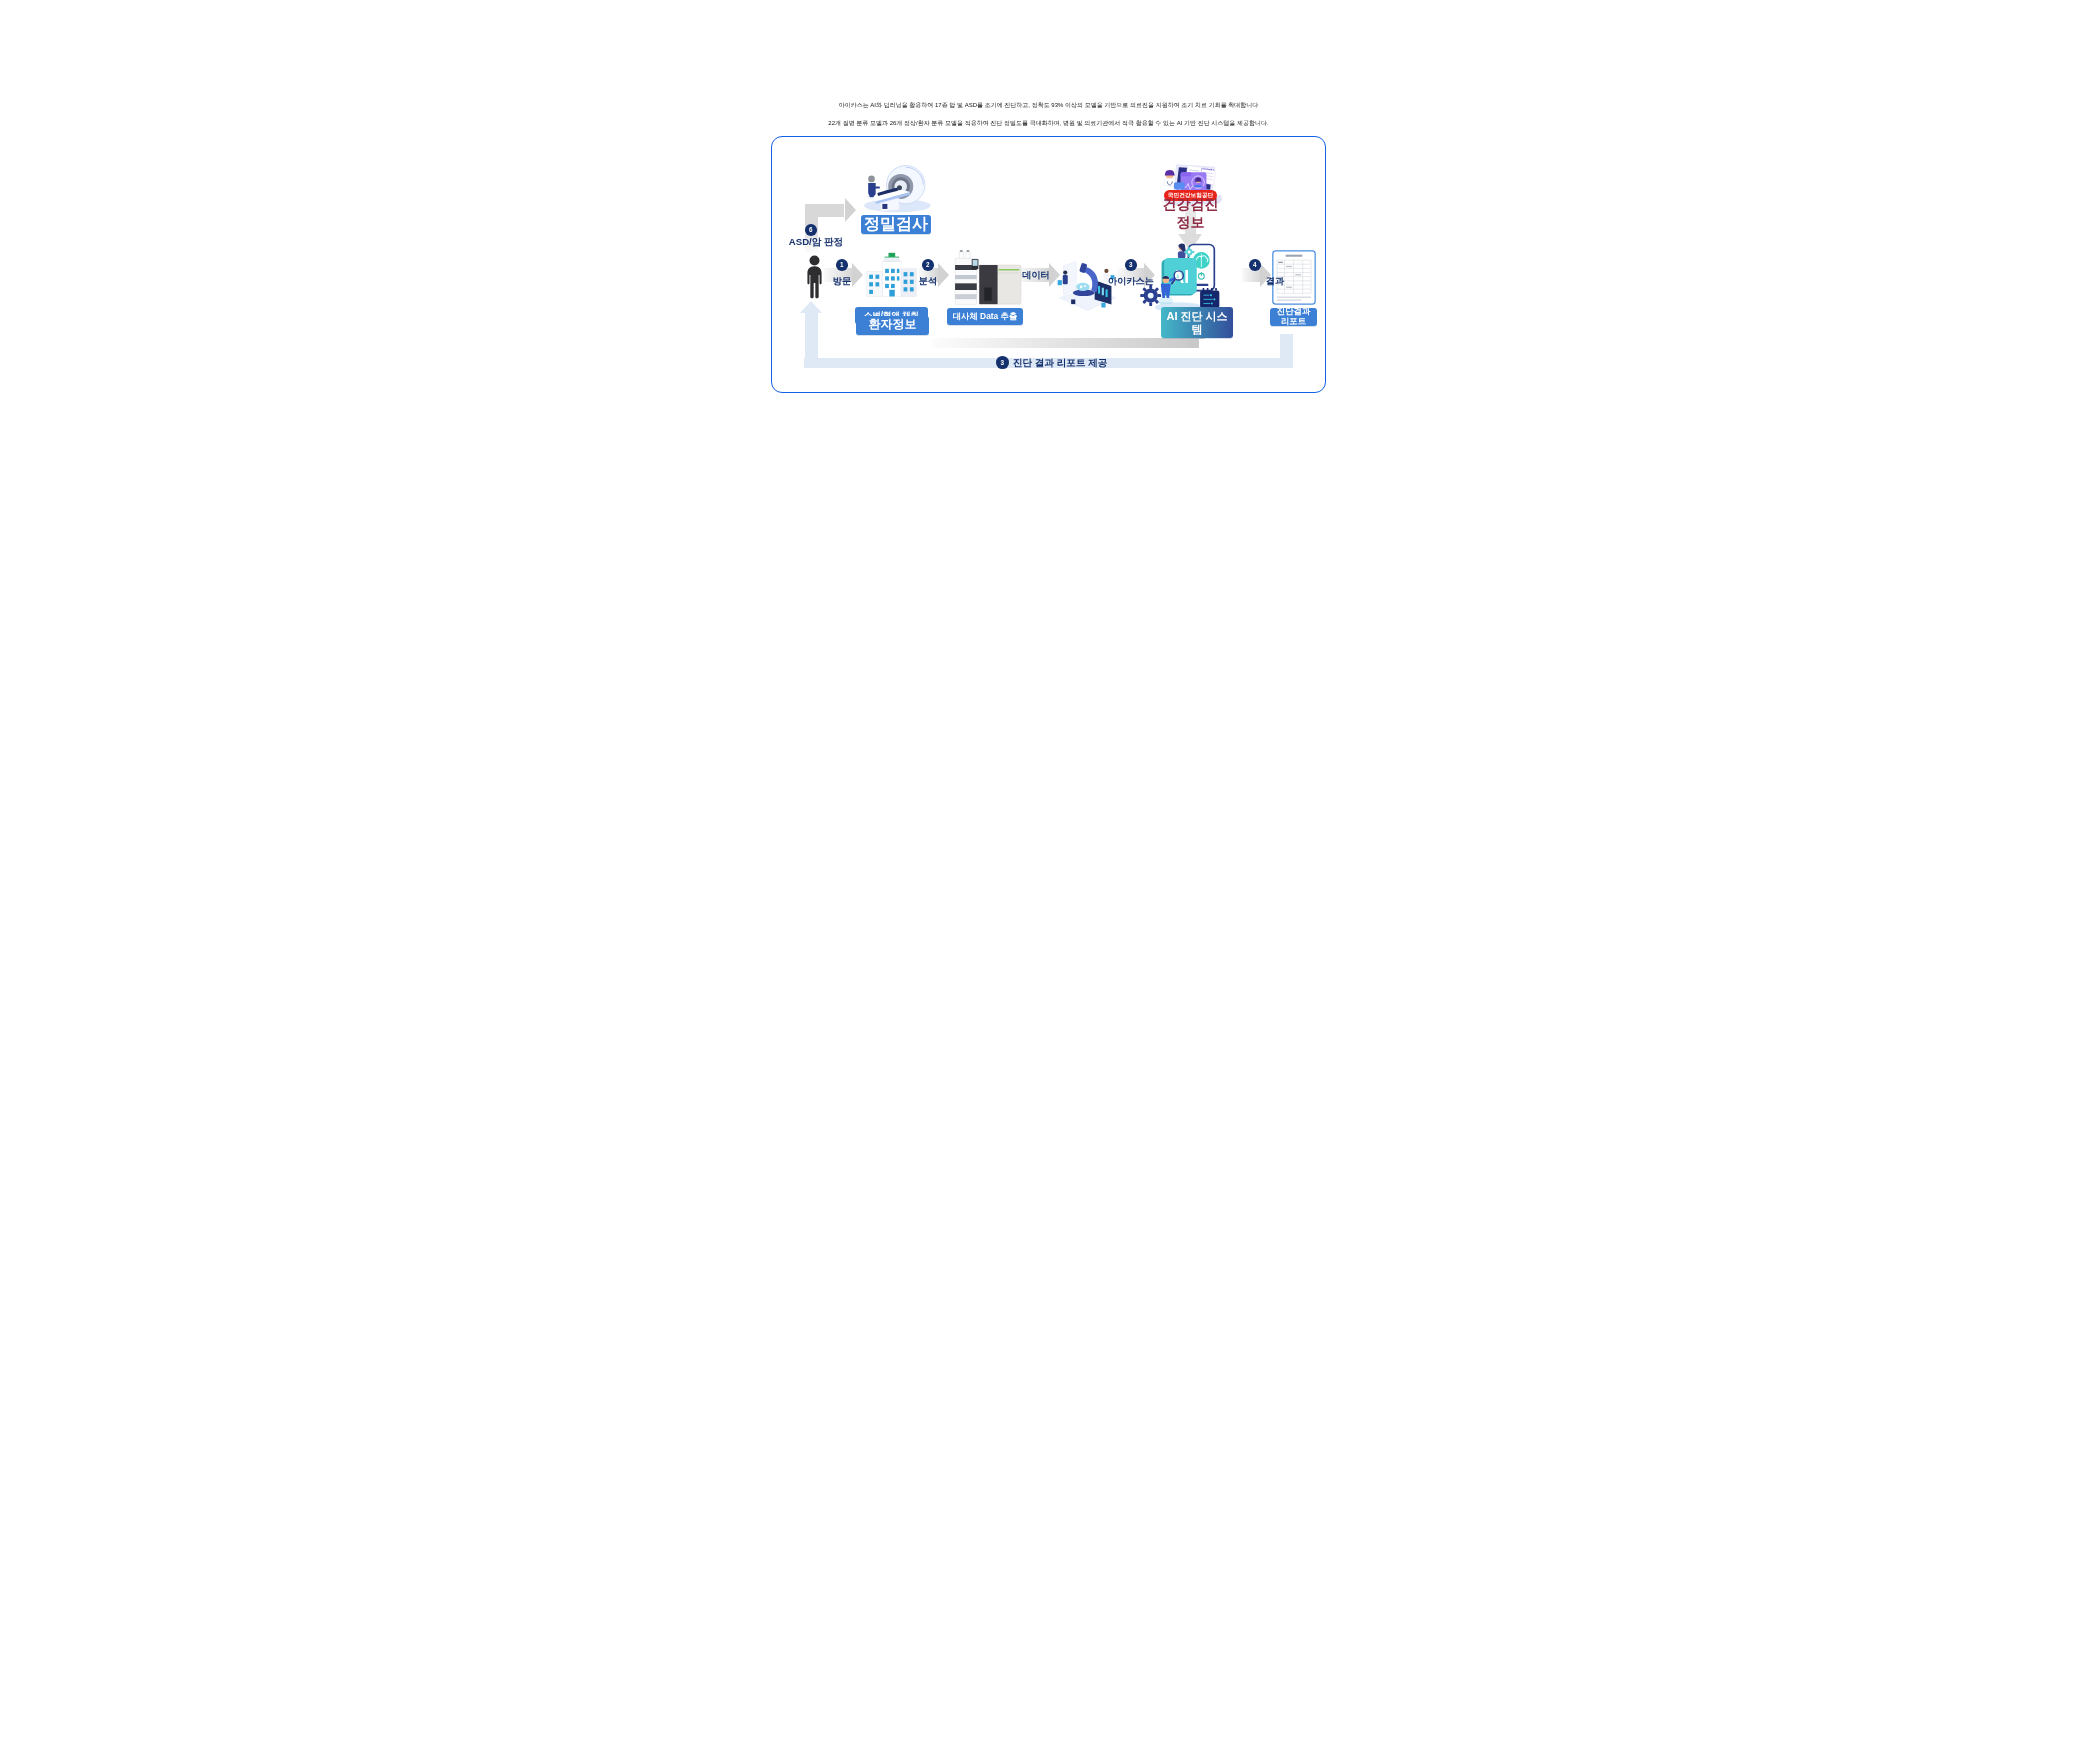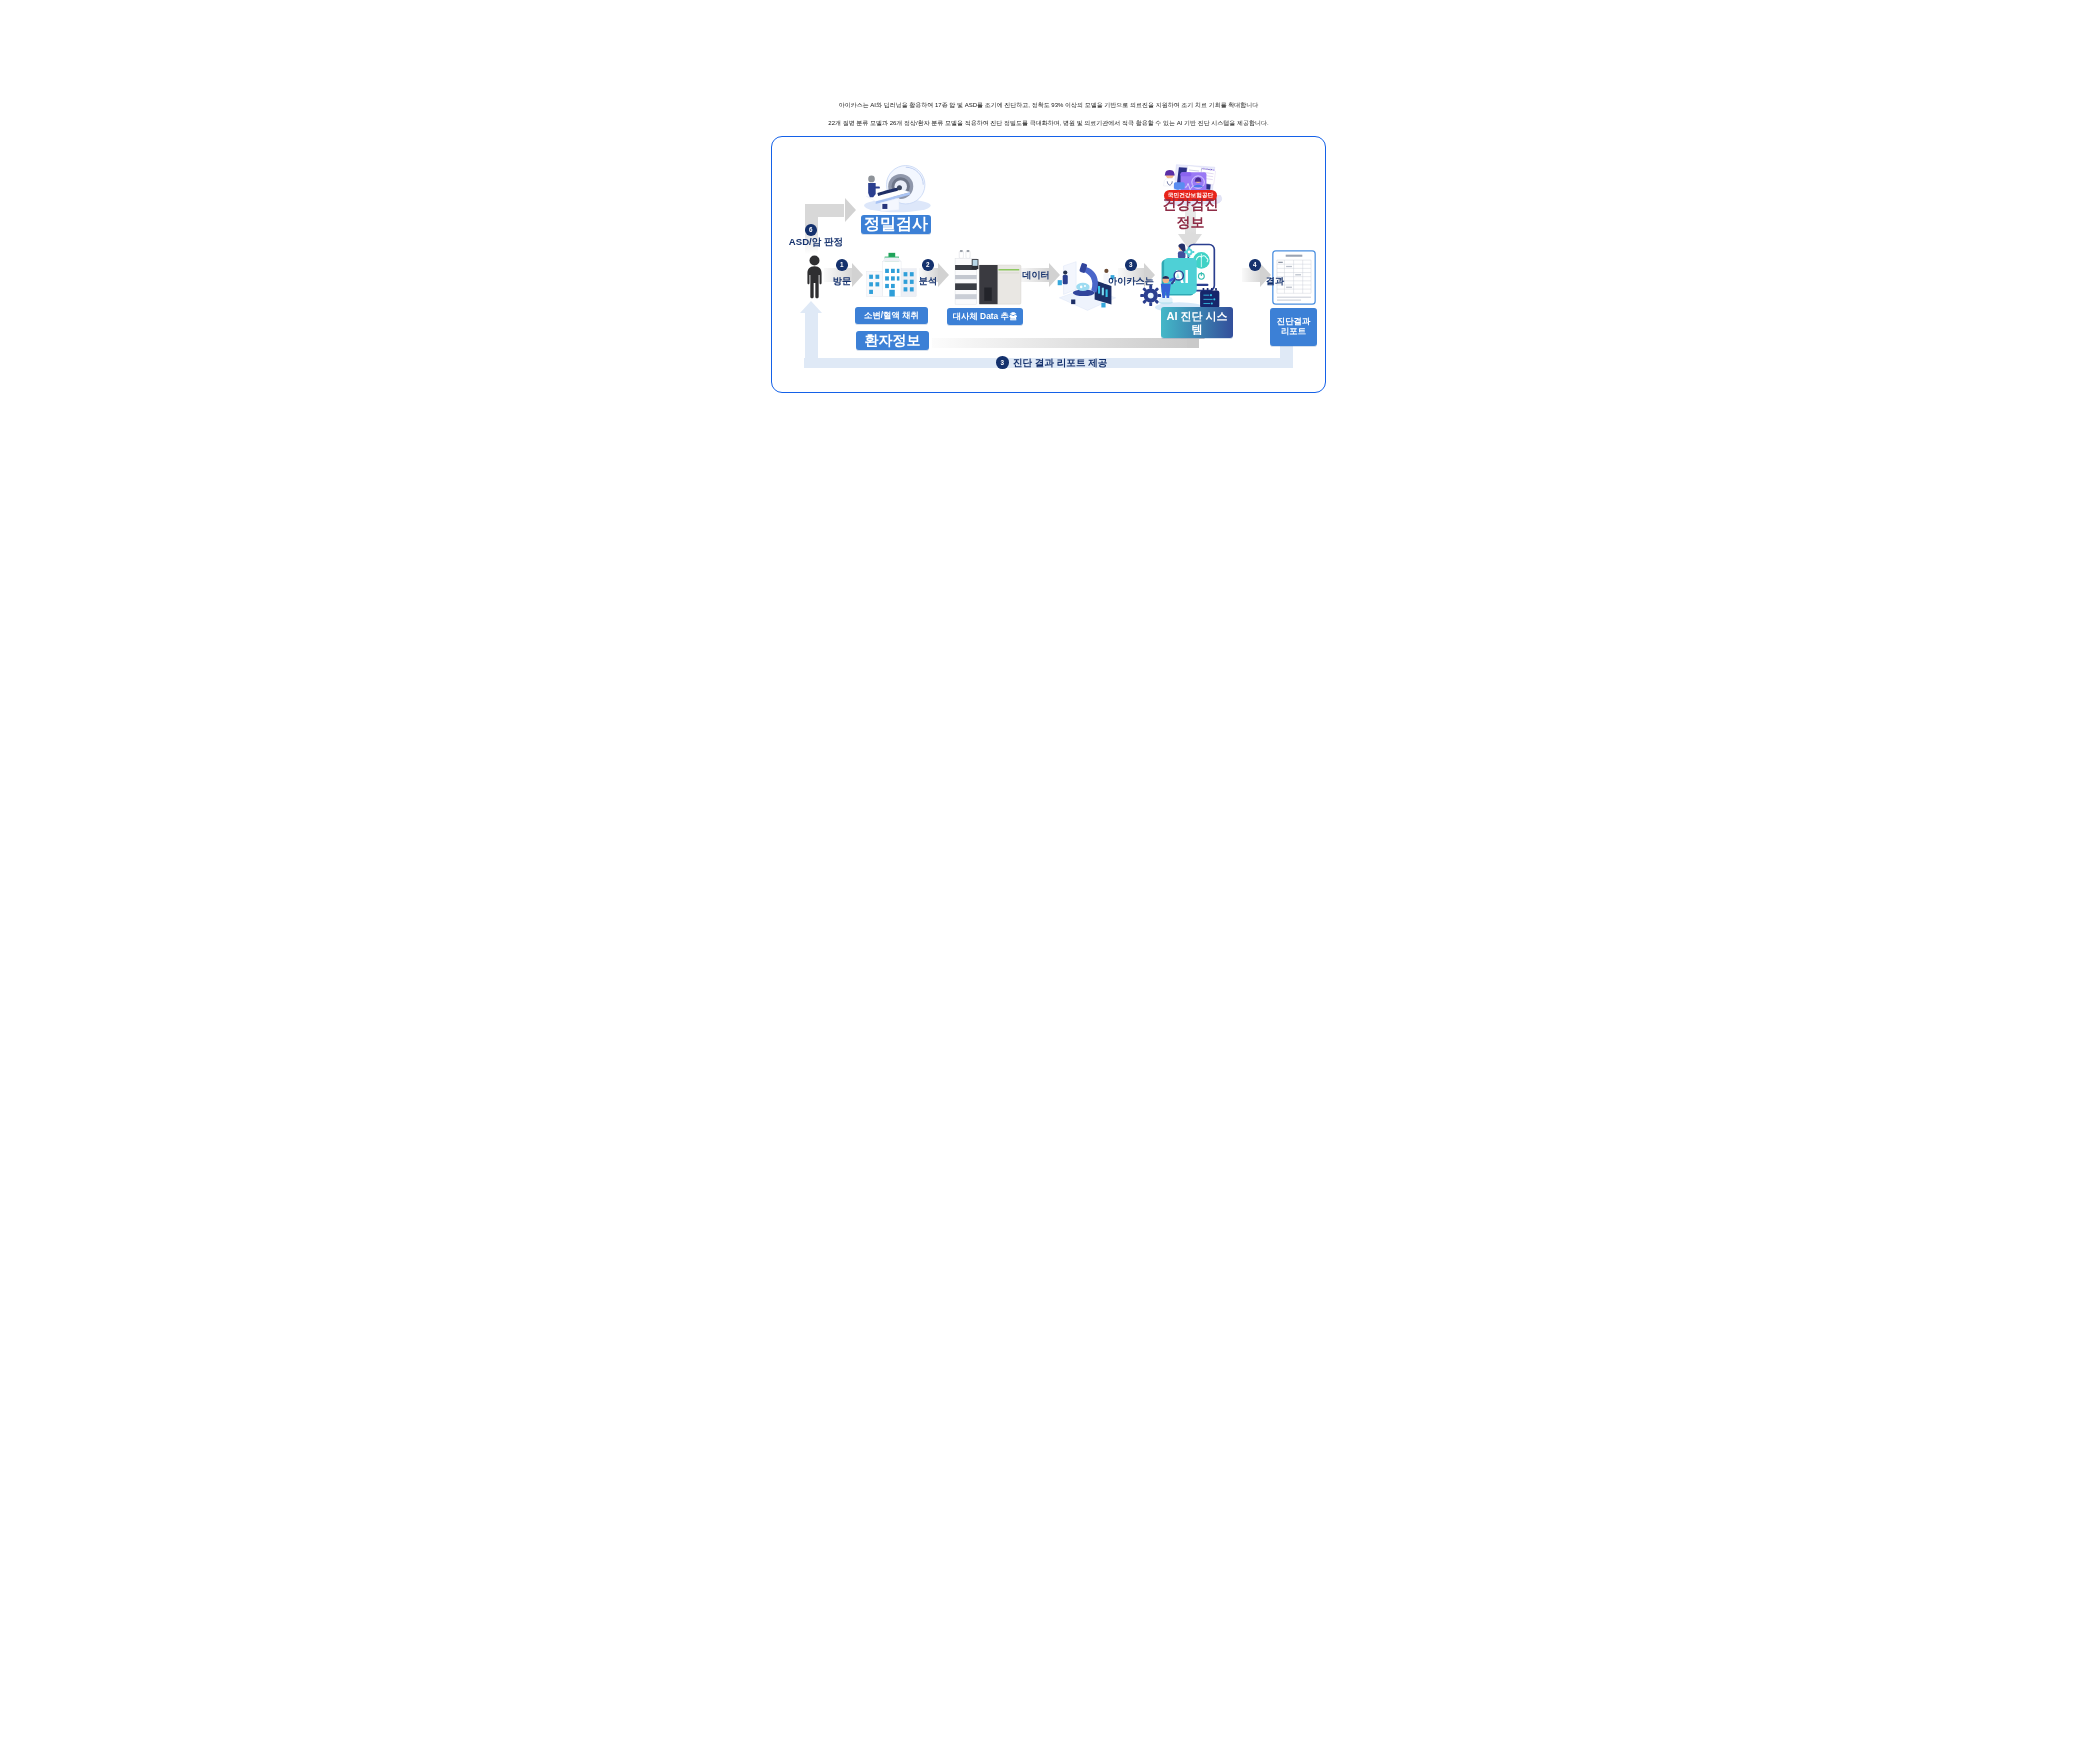--- a/index.html
+++ b/index.html
@@ -110,21 +110,21 @@
           <rect x="109" y="48" width="9" height="10"></rect>
         <rect x="94" y="66" width="9" height="10"></rect>
           <rect x="109" y="66" width="9" height="10"></rect>
         <rect x="94" y="84" width="9" height="10"></rect>
           <rect x="109" y="84" width="9" height="10"></rect>
         <rect x="60" y="90" width="13" height="16"></rect>
       </g>
     </svg>
   </div>
   <div class="abs blue-box lbl" style="left:95px;top:307px;width:73px;height:17px;font-size:8.4px;text-align:right;">소변/혈액 채취</div>
-  <div class="abs blue-box lbl" style="left:96px;top:331px;width:73px;height:18.5px;font-size:14px;">환자정보</div>
+  <div class="abs blue-box lbl" style="left:96px;top:316px;width:73px;height:18.5px;font-size:12px;">환자정보</div>
 
   <div class="abs shaft-h" style="left:159px;top:268px;width:19.3px;"></div>
   <div class="abs tri-r" style="left:178px;top:263px;"></div>
   <div class="abs ncirc" style="left:162px;top:259px;">2</div>
   <div class="abs nlabel" style="left:149px;top:275px;width:38px;">분석</div>
 
   <div class="abs illo" style="left:188px;top:250px;width:75px;height:55px;">
     <svg viewBox="0 0 178 132" width="75" height="55">
       <rect x="26" y="2" width="10" height="18" rx="3" fill="#fff" stroke="#cfd2d8"></rect>
       <rect x="28" y="0" width="6" height="5" fill="#9aa0a8"></rect>
@@ -256,21 +256,21 @@
       </g>
       <rect x="15" y="28" width="11" height="3" fill="#8e96a5"></rect>
       <rect x="34" y="38" width="14" height="3" fill="#b9bfca"></rect>
       <rect x="56" y="58" width="14" height="3" fill="#b9bfca"></rect>
       <rect x="15" y="68" width="11" height="3" fill="#8e96a5"></rect>
       <rect x="34" y="88" width="14" height="3" fill="#b9bfca"></rect>
       <rect x="12" y="112" width="82" height="3" fill="#d2d6de"></rect>
       <rect x="12" y="119" width="58" height="3" fill="#d2d6de"></rect>
     </svg>
   </div>
-  <div class="abs blue-box lbl" style="left:510px;top:308px;width:47px;height:38px;font-size:8.4px;flex-direction:column;">
+  <div class="abs blue-box lbl" style="left:510px;top:308px;width:47px;height:18px;font-size:8.4px;flex-direction:column;">
     <span>진단결과</span>
     <span>리포트</span>
   </div>
 
   <div class="abs" style="left:172px;top:338px;width:267px;height:10px;background:linear-gradient(to right,rgba(201,201,201,.06),#c9c9c9);z-index:2;"></div>
   <div class="abs" style="left:427px;top:338px;width:11.7px;height:10px;background:#c9c9c9;z-index:2;"></div>
   <div class="abs" style="left:421px;top:326px;width:0;height:0;border-left:12px solid transparent;border-right:12px solid transparent;border-bottom:13.4px solid #c9c9c9;z-index:2;"></div>
 
   <div class="abs illo" style="left:402px;top:163px;width:63px;height:50px;">
     <svg viewBox="0 0 150 120" width="63" height="50">

